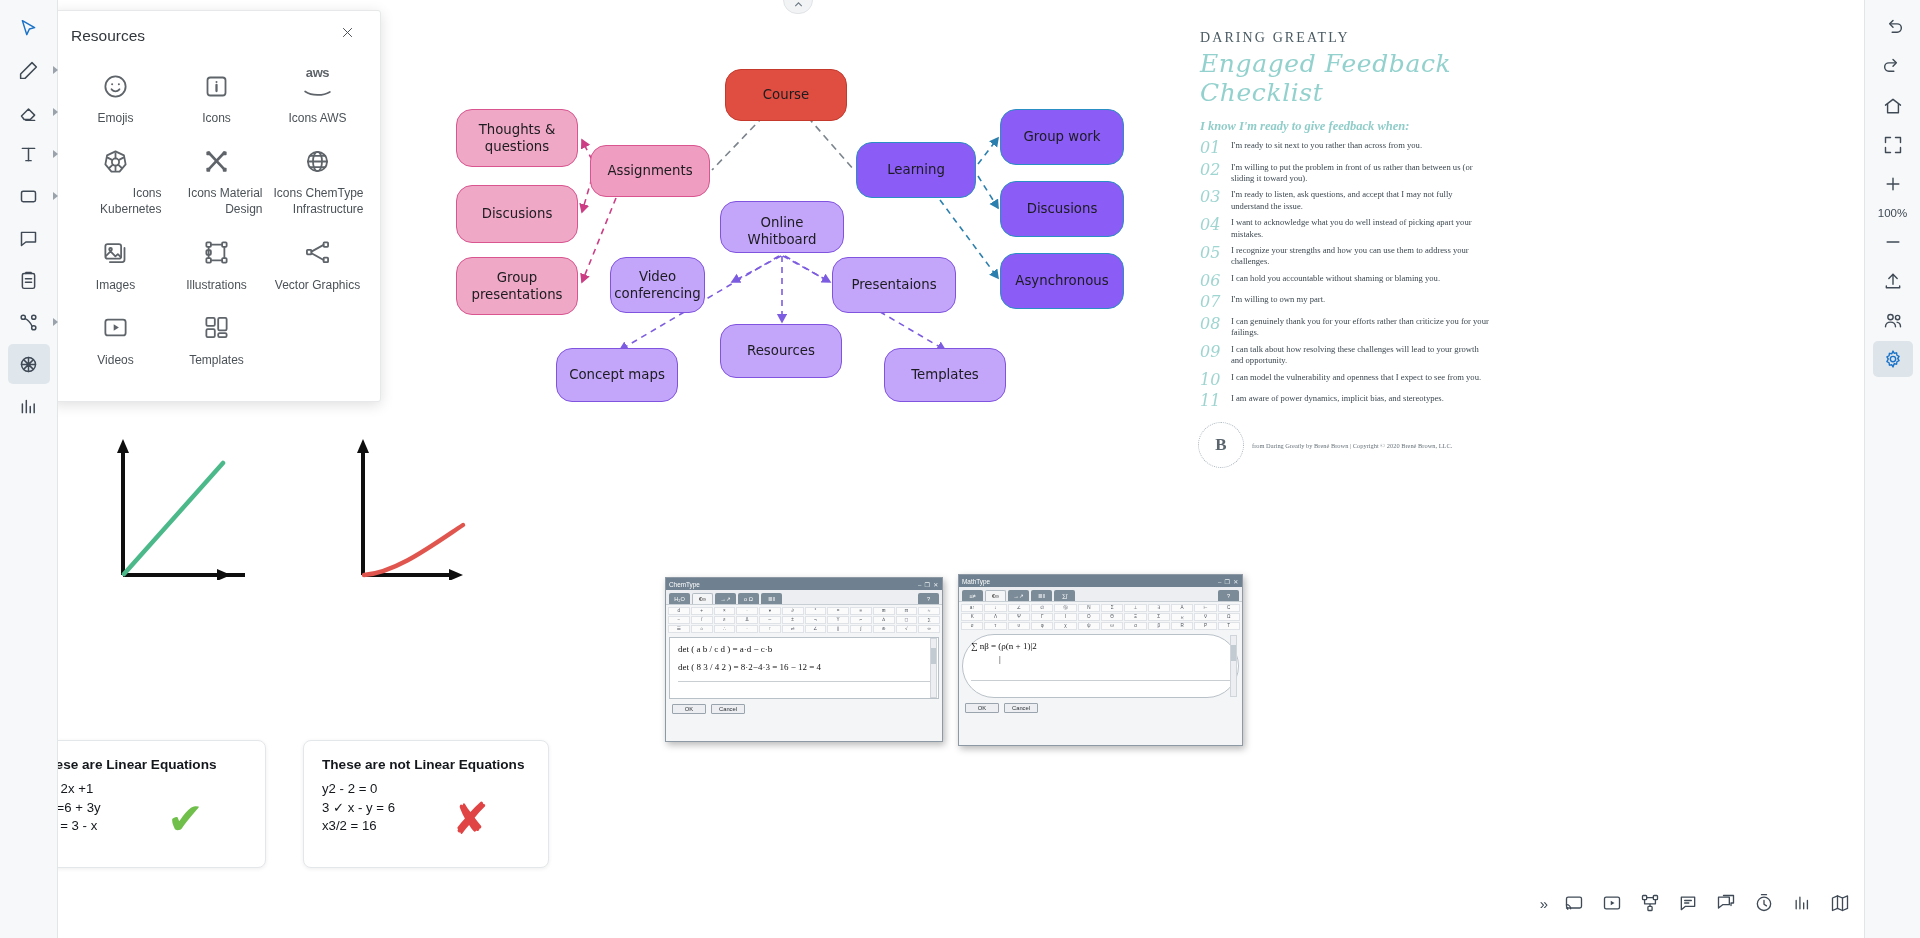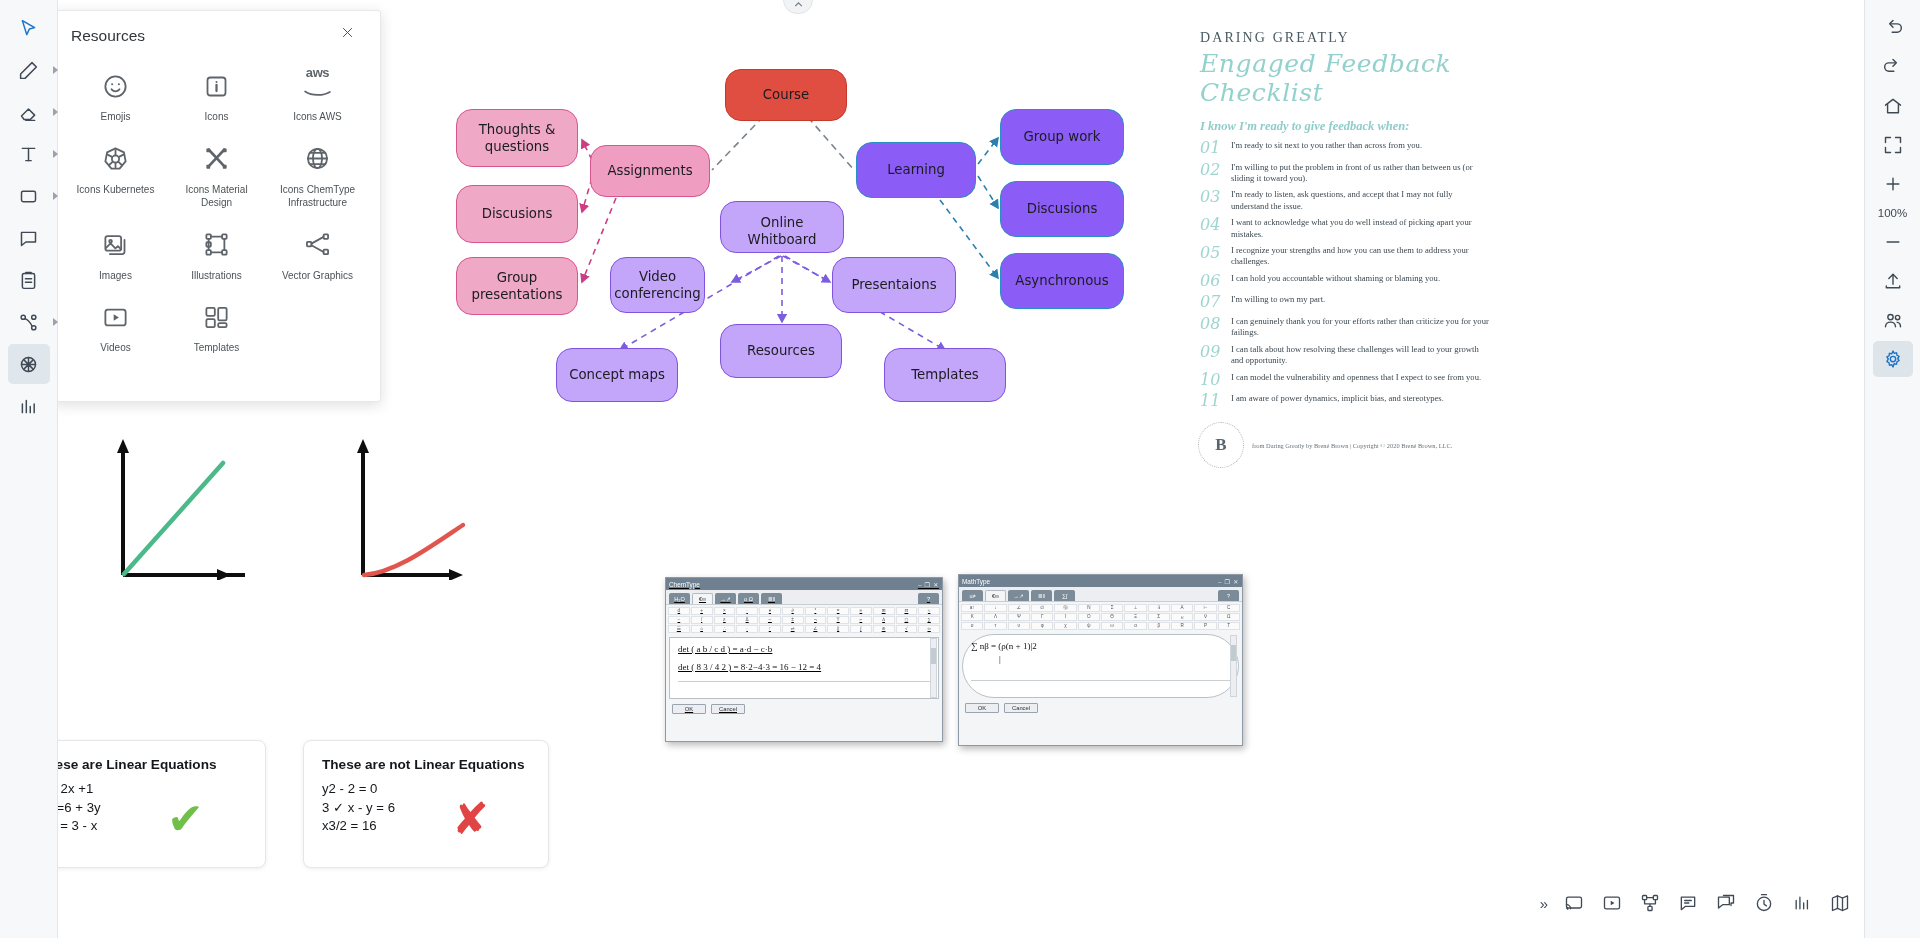--- a/index.html
+++ b/index.html
@@ -64,21 +64,21 @@
   .res-head { display: flex; align-items: center; justify-content: space-between; padding: 14px 18px 4px 18px; }
   .res-title { font-size: 15.5px; color: #32373c; font-weight: 400; }
   .res-close { width: 22px; height: 22px; color: #5b6view; color:#4c5358; cursor: pointer; }
   .res-close svg { width: 15px; height: 15px; stroke: currentColor; stroke-width: 1.6; fill: none; }
   .res-grid { display: grid; grid-template-columns: repeat(3, 1fr); padding: 8px 12px 0 12px; }
   .res-item { display: flex; flex-direction: column; align-items: center; gap: 9px;
               padding: 12px 4px 8px 4px; cursor: pointer; border-radius: 4px; }
   .res-ico { height: 30px; display: flex; align-items: center; justify-content: center; color: #5e6469; }
   .res-ico svg { width: 27px; height: 27px; fill: none; stroke: currentColor; stroke-width: 1.6;
                  stroke-linecap: round; stroke-linejoin: round; }
-  .res-lbl { font-size: 10px; color: #4b5257; text-align: center; line-height: 1.35; max-width: 92px; }
+  .res-lbl { font-size: 12px; color: #4b5257; text-align: right; line-height: 1.35; max-width: 92px; }
   .aws-mark { font-size: 13px; font-weight: 700; color: #5e6469; letter-spacing: -.4px; line-height: 1; }
   .aws-swoosh { width: 24px; height: 5px; margin-top: 1px; }
 
   
   .mindmap { position: absolute; left: 440px; top: 20px; width: 720px; height: 400px; z-index: 10; }
   .node {
     position: absolute; border-radius: 16px; display: flex; align-items: center;
     justify-content: center; text-align: center; font-size: 13.3px; color: #1c1c20;
     line-height: 1.28; padding: 4px 8px; cursor: pointer;
     font-family: "DejaVu Sans", sans-serif;
@@ -569,21 +569,21 @@
   </div>
 
   <div class="eqcard" style="left:303px;top:740px;width:246px;height:128px;">
     <div class="eq-title">These are not Linear Equations</div>
     <div class="eq-line">y2 - 2 = 0</div>
     <div class="eq-line">3 ✓   x - y = 6</div>
     <div class="eq-line">x3/2 = 16</div>
     <div class="eq-mark" style="left:148px;top:56px;color:#e04444;">✘</div>
   </div>
 
-  <div class="dlg" style="left:665px;top:577px;width:278px;height:165px;text-decoration:underline;">
+  <div class="dlg" style="left:665px;top:577px;width:278px;height:165px;">
     <div class="dlg-title">
       <span>ChemType</span>
       <span class="dlg-btns">– ❐ ✕</span>
     </div>
     <div class="dlg-tabs">
       <span class="dlg-tab">H₂O</span>
       <span class="dlg-tab on">€∞</span>
       <span class="dlg-tab">→↗</span>
       <span class="dlg-tab">o Ω</span>
       <span class="dlg-tab">≣‖</span>

